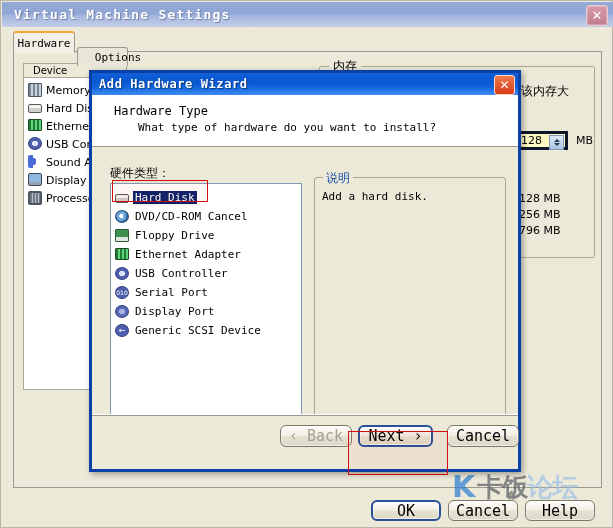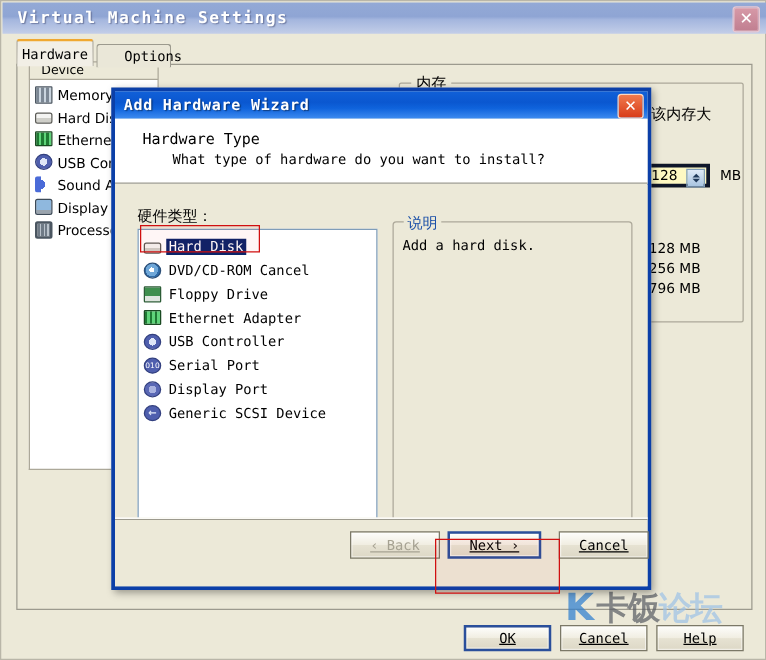--- a/index.html
+++ b/index.html
@@ -50,34 +50,34 @@
   }
   .tab.active{
     left:0;width:62px;height:22px;
     background:#f2efe6;
     border:1px solid #9c9a8e;border-bottom:none;
     border-top:2px solid #f0a830;
     border-radius:3px 3px 0 0;
     z-index:3;
   }
   .tab.inactive{
-    left:64px;width:60px;top:4px;height:19px;
+    left:64px;width:51px;top:16px;height:19px;
     background:#eae7d8;
     border:1px solid #9c9a8e;border-bottom:none;
     border-radius:3px 3px 0 0;
     z-index:2;
     padding-left:31px;
   }
   .tabpanel{
     position:absolute;left:12px;top:50px;width:589px;height:437px;
     background:#ece9d8;border:1px solid #9c9a8e;box-sizing:border-box;
   }
 
   
-  .devlist-wrap{position:absolute;left:22px;top:48px;width:104px;height:327px;}
+  .devlist-wrap{position:absolute;left:22px;top:62px;width:104px;height:327px;}
   .devlist-header{
     position:absolute;left:0;top:0;width:104px;height:15px;
     background:#ece9d8;border:1px solid #aca899;box-sizing:border-box;
     font-family:"DejaVu Sans", sans-serif;font-size:10px;color:#000;
     padding-left:9px;line-height:13px;
   }
   .devlist-body{
     position:absolute;left:0;top:15px;width:104px;height:312px;
     background:#ffffff;border:1px solid #aca899;border-top:none;box-sizing:border-box;
     padding-top:3px;
@@ -134,27 +134,26 @@
   .mem-vals div{
     font-family:"DejaVu Sans", sans-serif;font-size:11px;color:#000;line-height:16px;
   }
   .mem-paren{
     position:absolute;left:508px;top:240px;
     font-family:"DejaVu Sans", sans-serif;font-size:11px;color:#000;
   }
 
   
   .btn{
-    font-family:"DejaVu Sans Mono", monospace;font-size:11px;color:#000;
+    font-family:"DejaVu Sans Mono", monospace;font-size:15px;color:#000;
     background:linear-gradient(to bottom,#fdfdfb 0%,#f1eee2 48%,#e6e2d2 52%,#ddd8c6 100%);
-    border:1px solid #7b7867;border-radius:0;
+    border:1px solid #7b7867;border-radius:6px;
     display:flex;align-items:center;justify-content:center;
     box-sizing:border-box;cursor:pointer;
     box-shadow:inset 0 0 0 1px rgba(255,255,255,.55);
-    text-decoration:underline;
   }
   .btn.default{border:2px solid #2a4f9b;}
   .btn.disabled{color:#a6a292;}
   .outer-ok{position:absolute;left:370px;top:499px;width:70px;height:21px;}
   .outer-cancel{position:absolute;left:447px;top:499px;width:70px;height:21px;}
   .outer-help{position:absolute;left:524px;top:499px;width:70px;height:21px;}
 
   
   .watermark{
     position:absolute;left:452px;top:470px;width:152px;height:34px;

